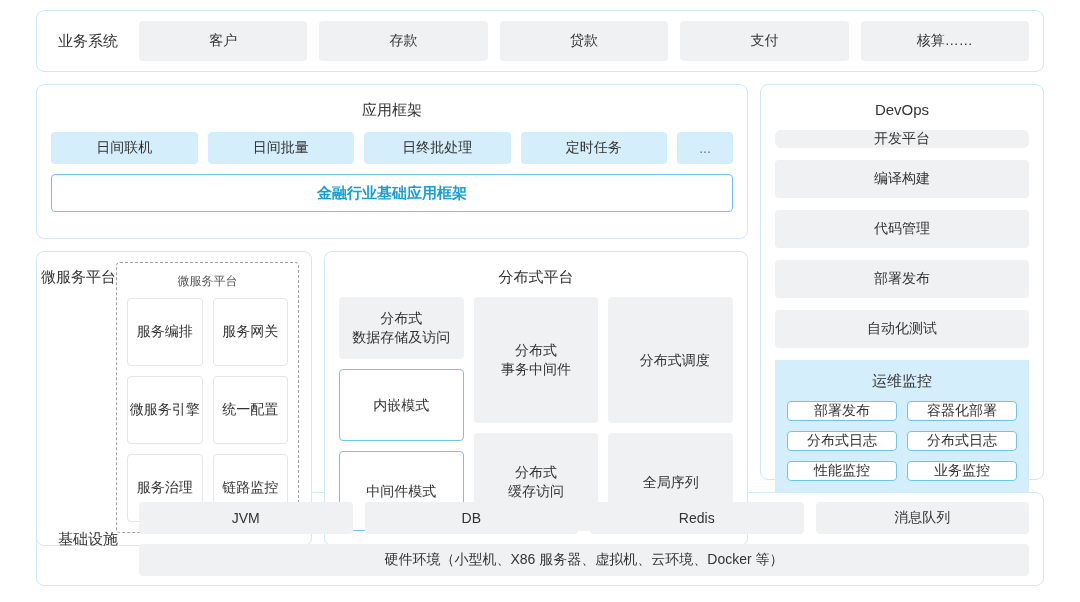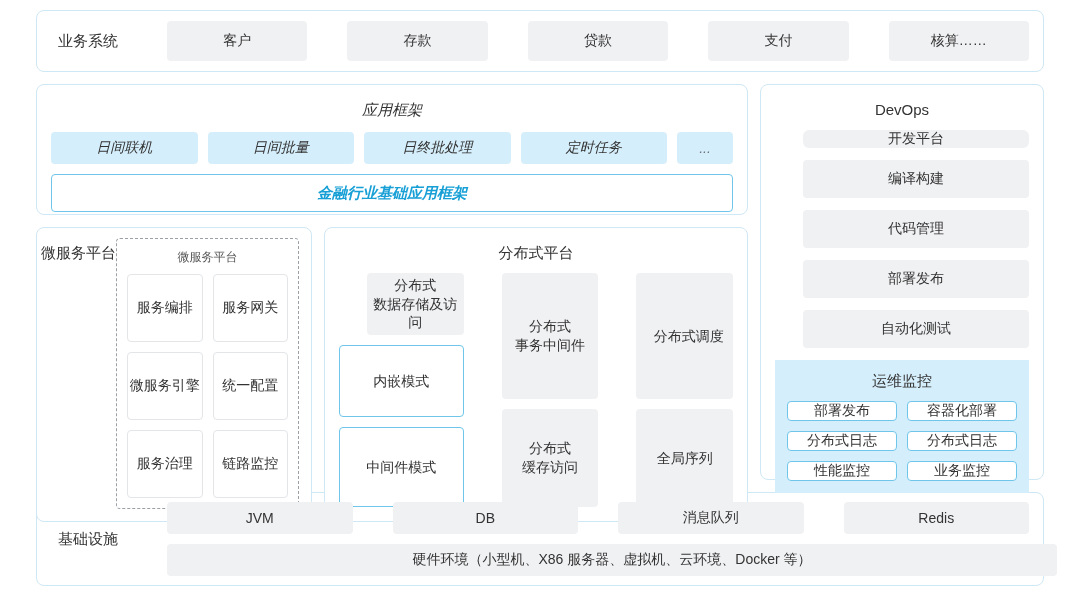--- a/index.html
+++ b/index.html
@@ -38,21 +38,20 @@
   .grey-box {
     background: #f0f1f3;
     border-radius: 4px;
     color: #333;
     font-size: 14px;
     display: flex;
     align-items: center;
     justify-content: center;
     text-align: center;
     box-sizing: border-box;
-    margin-left: 28px;
   }
   .blue-box {
     background: #d5eefb;
     border-radius: 4px;
     color: #333;
     font-size: 14px;
     display: flex;
     align-items: center;
     justify-content: center;
     text-align: center;
@@ -125,23 +124,22 @@
     gap: 12px;
   }
   .middle-right {
     flex: 1;
     display: flex;
     flex-direction: column;
   }
 
   
   .appframe {
-    padding: 10px 14px 2px 14px;
-    box-sizing: border-box;
-    font-style: italic;
+    padding: 10px 14px 26px 14px;
+    box-sizing: border-box;
   }
   .appframe .section-title { margin: 6px 0 12px 0; }
   .appframe-items {
     display: flex;
     gap: 10px;
   }
   .appframe-items .blue-box { height: 32px; flex: 1; }
   .appframe-items .blue-box.ellipsis { flex: 0 0 56px; color: #6b7177; }
   .appframe-banner {
     margin-top: 10px;
@@ -374,22 +372,22 @@
     </div>
 
   </div>
 
   <div class="outer infra">
     <div class="row-label">基础设施</div>
     <div class="infra-col">
       <div class="infra-top">
         <div class="grey-box">JVM</div>
         <div class="grey-box">DB</div>
+        <div class="grey-box">Redis</div>
         <div class="grey-box">消息队列</div>
-        <div class="grey-box">Redis</div>
       </div>
       <div class="infra-bottom">
         <div class="grey-box">硬件环境（小型机、X86 服务器、虚拟机、云环境、Docker 等）</div>
       </div>
     </div>
   </div>
 
 </div>
 
 </body></html>

